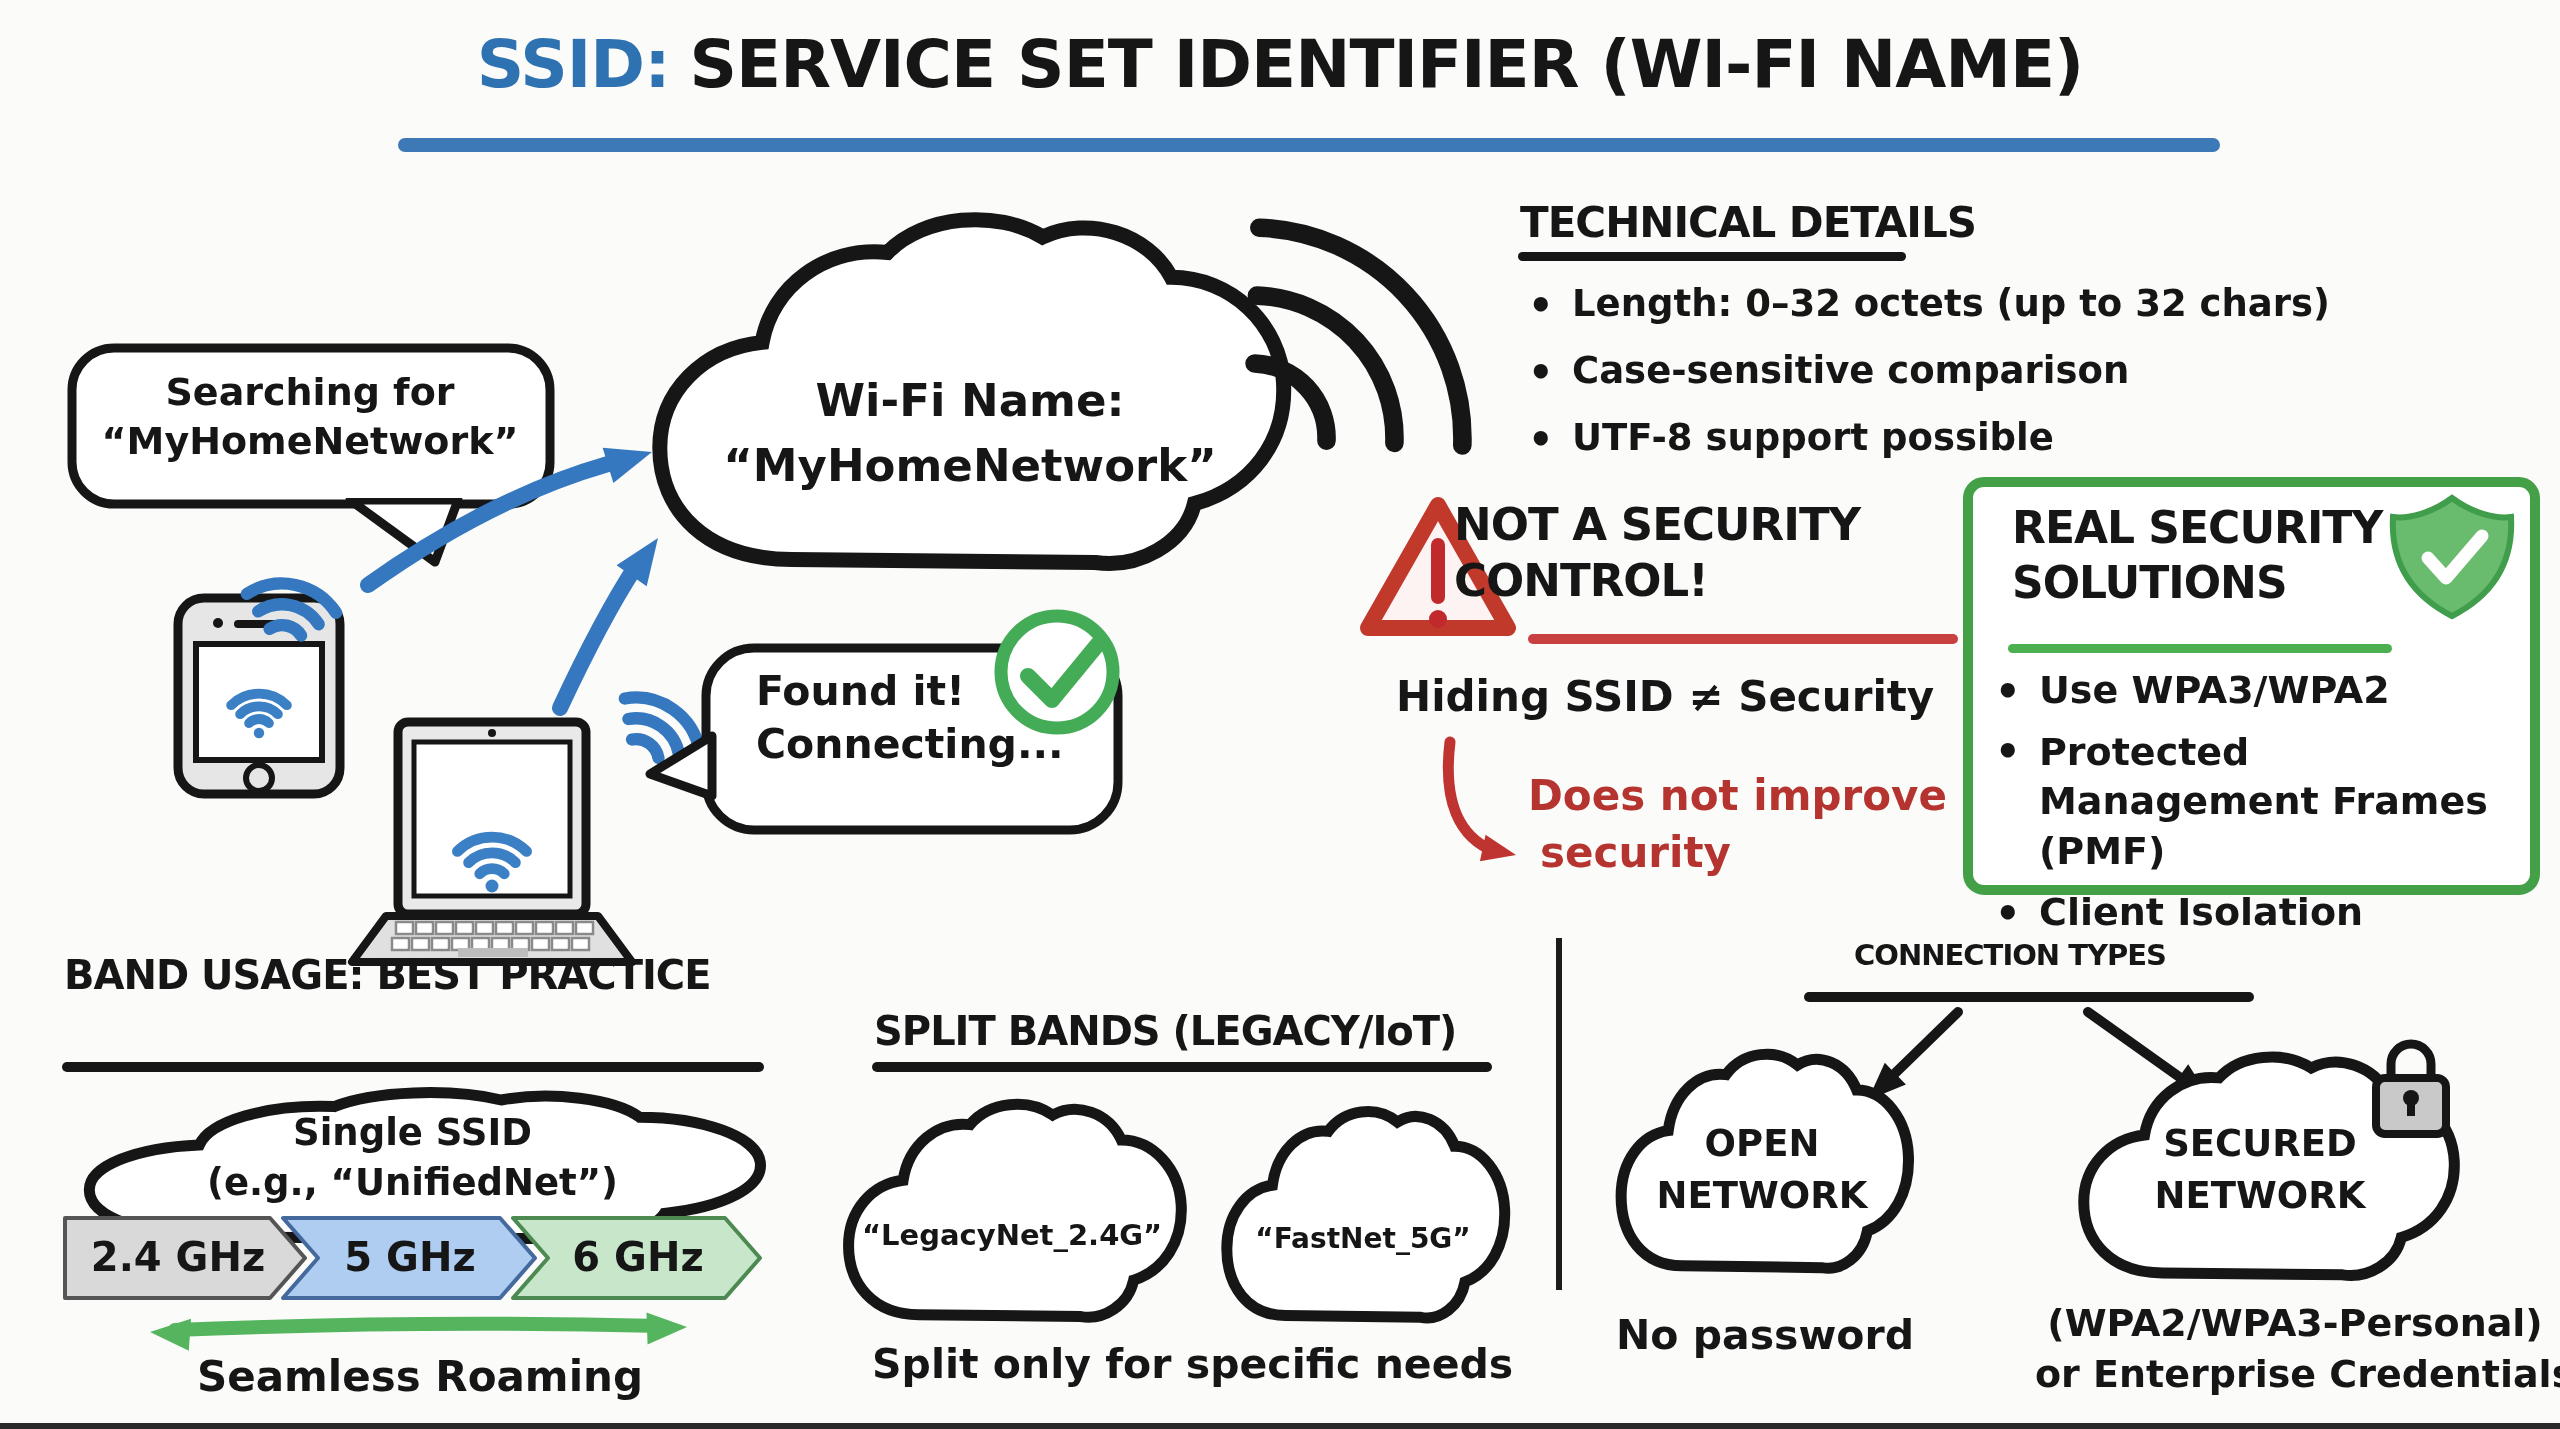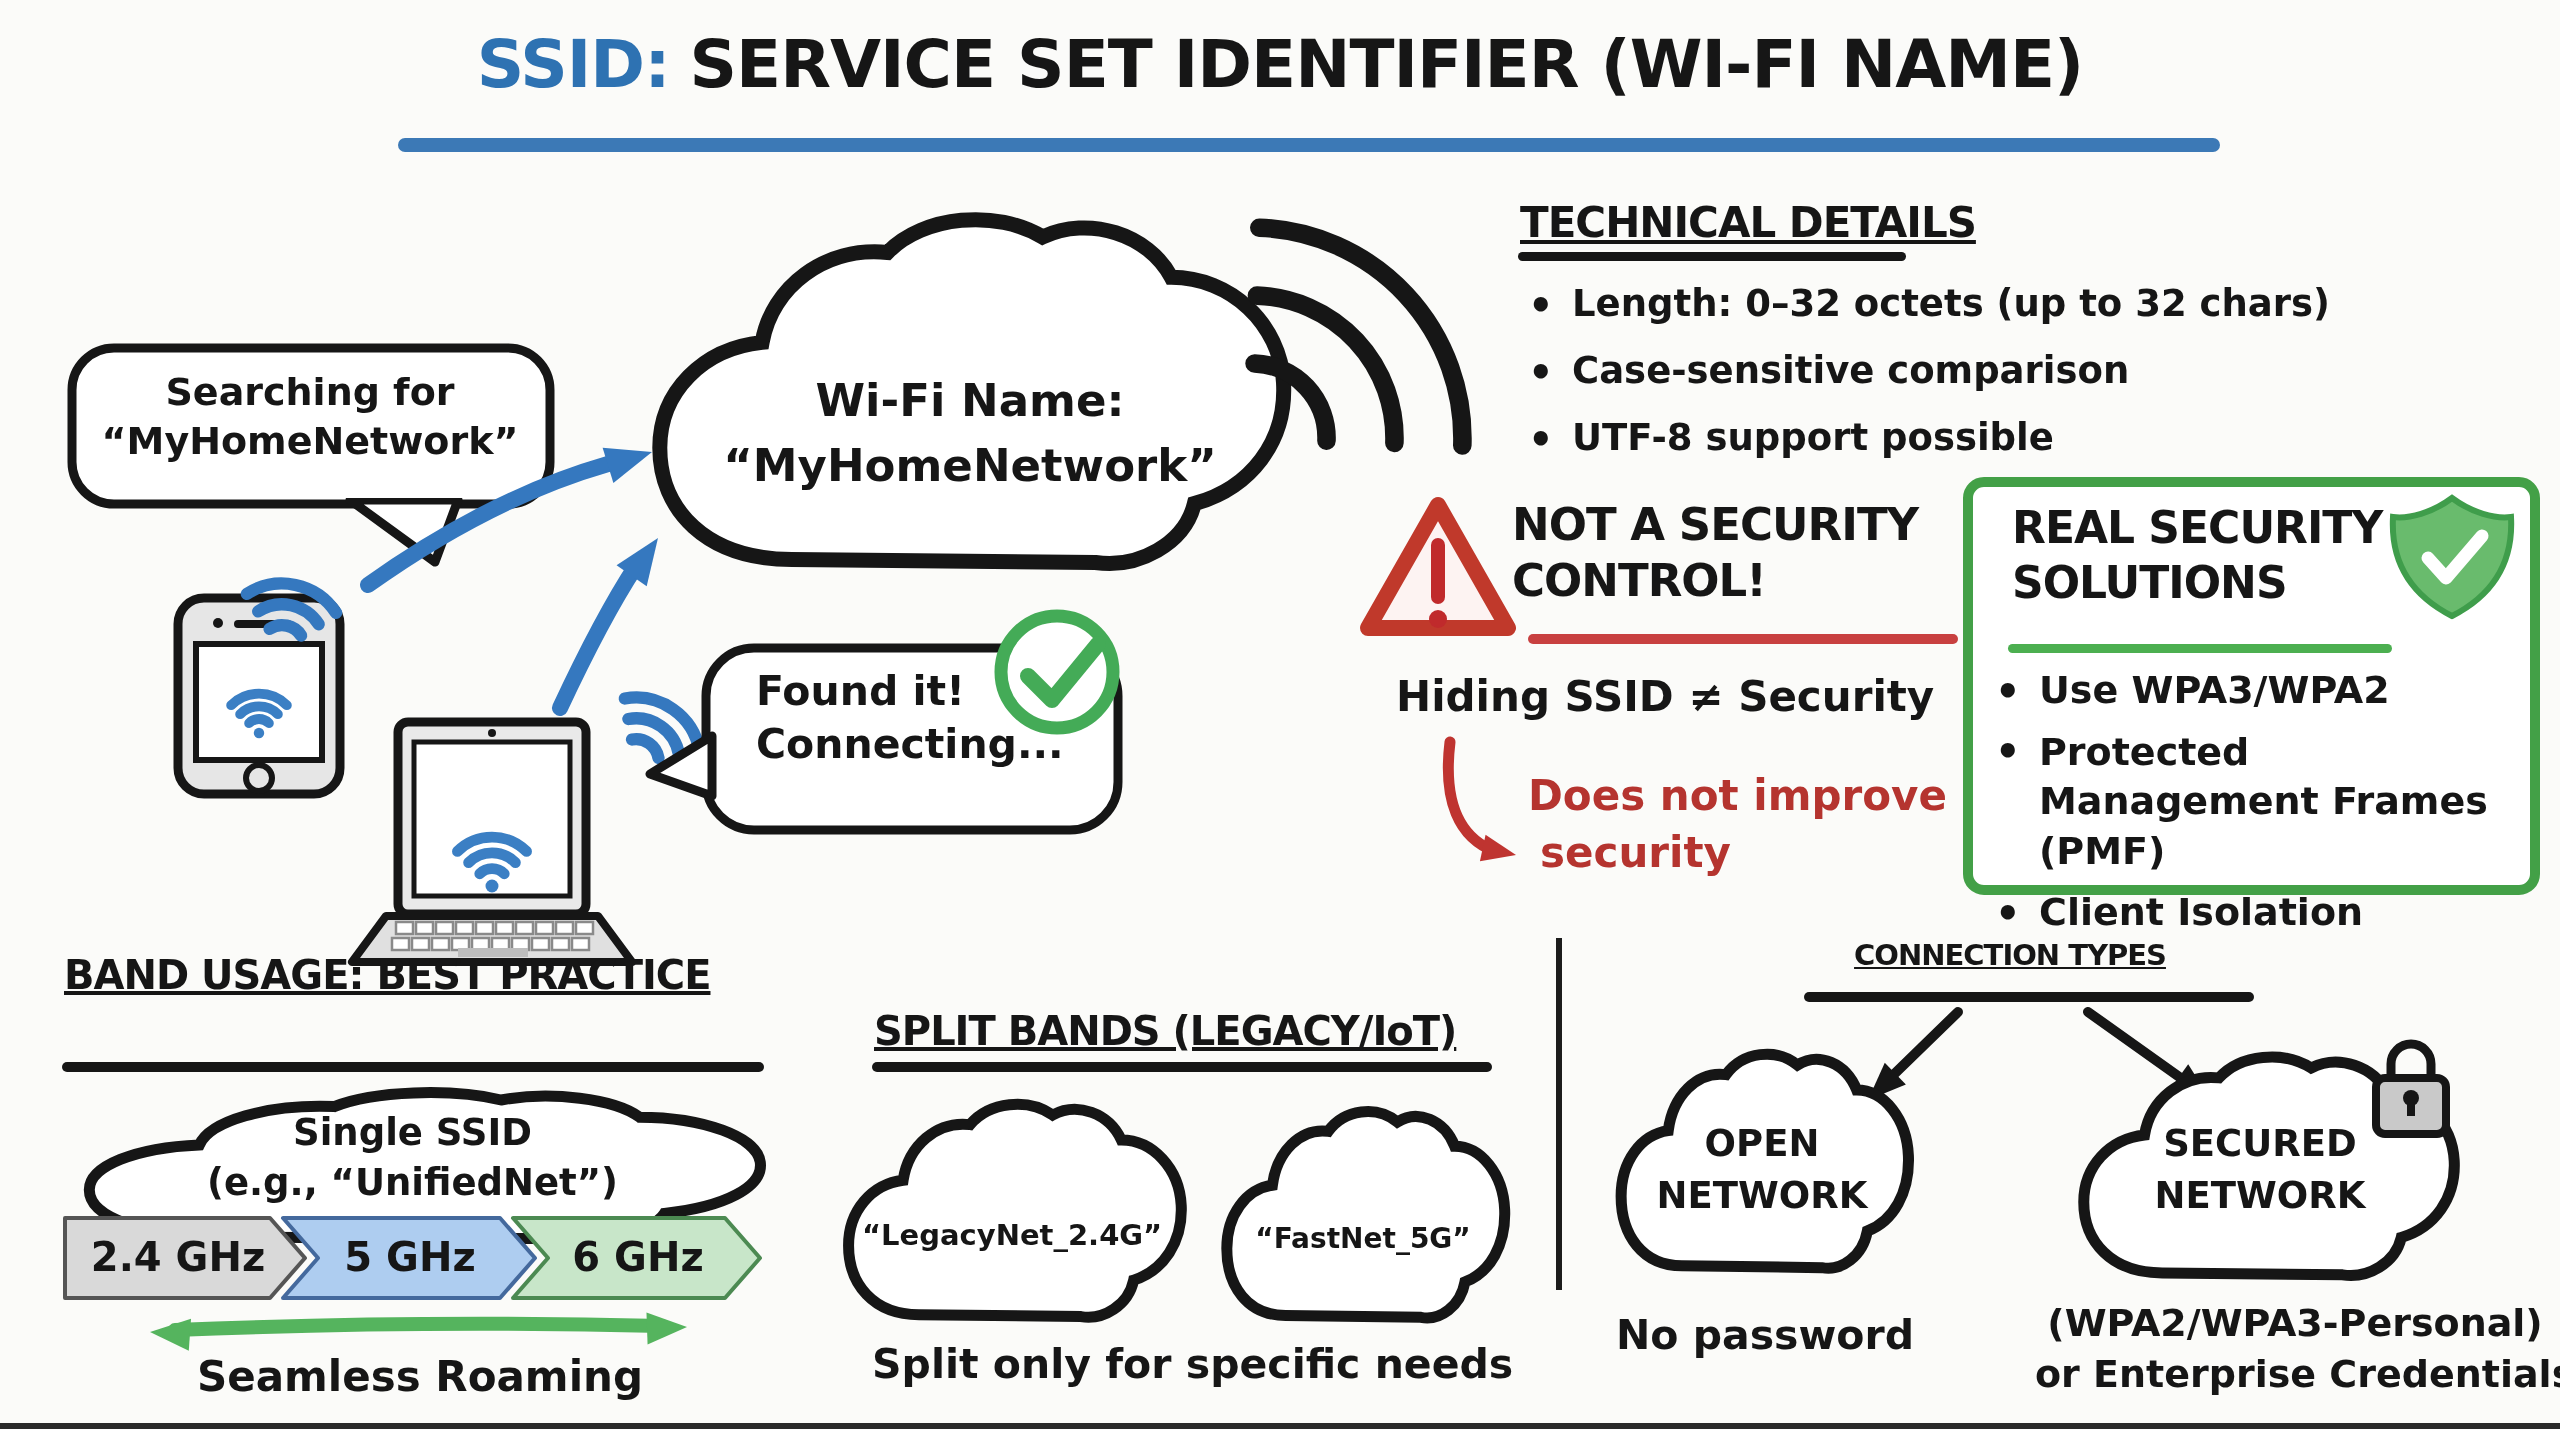--- a/index.html
+++ b/index.html
@@ -7,21 +7,21 @@
     width:2560px;height:1429px;position:relative;overflow:hidden;
     background:#fbfbf9;font-family:"DejaVu Sans","Liberation Sans",sans-serif;
     color:#161616;
   }
   .abs{position:absolute;white-space:nowrap;}
   .bold{font-weight:bold;}
   .ctr{text-align:center;}
   .underline-bar{position:absolute;border-radius:7px;}
   #title{left:0;top:26px;width:2560px;text-align:center;font-size:66px;font-weight:bold;letter-spacing:-1px;}
   #title .blue{color:#2e72b2;margin-right:20px;}
-  .sec-head{font-size:40px;font-weight:bold;letter-spacing:-1px;text-decoration:underline;}
+  .sec-head{font-size:40px;font-weight:bold;letter-spacing:-1px;}
   .bullets{position:absolute;font-size:37px;font-weight:bold;}
   .bullets .row{display:flex;margin-bottom:21px;align-items:flex-start;}
   .bullets .dot{width:44px;font-size:40px;}
   svg{position:absolute;left:0;top:0;}
   .cloud-txt{position:absolute;text-align:center;font-weight:bold;}
   .red{color:#c02a2c;}
 </style>
 </head>
 <body>
 
@@ -199,21 +199,21 @@
   <div class="row">
       <span class="dot">•</span>
       <span>Case-sensitive comparison</span>
     </div>
   <div class="row">
       <span class="dot">•</span>
       <span>UTF-8 support possible</span>
     </div>
 </div>
 
-<div class="abs bold" style="left:1512px;top:497px;font-size:45px;line-height:1.25;letter-spacing:-1px;">
+<div class="abs bold" style="left:1454px;top:497px;font-size:45px;line-height:1.25;letter-spacing:-1px;">
   <div>NOT A SECURITY</div>
   <div>CONTROL!</div>
 </div>
 <div class="underline-bar" style="left:1528px;top:634px;width:430px;height:10px;background:#c84040;"></div>
 <div class="abs bold" style="left:1396px;top:672px;font-size:42px;">Hiding SSID ≠ Security</div>
 <div class="abs bold" style="left:1528px;top:768px;font-size:42px;line-height:1.35;color:#b5342f;">
   <div>Does not improve</div>
   <div style="padding-left:12px;">security</div>
 </div>
 

